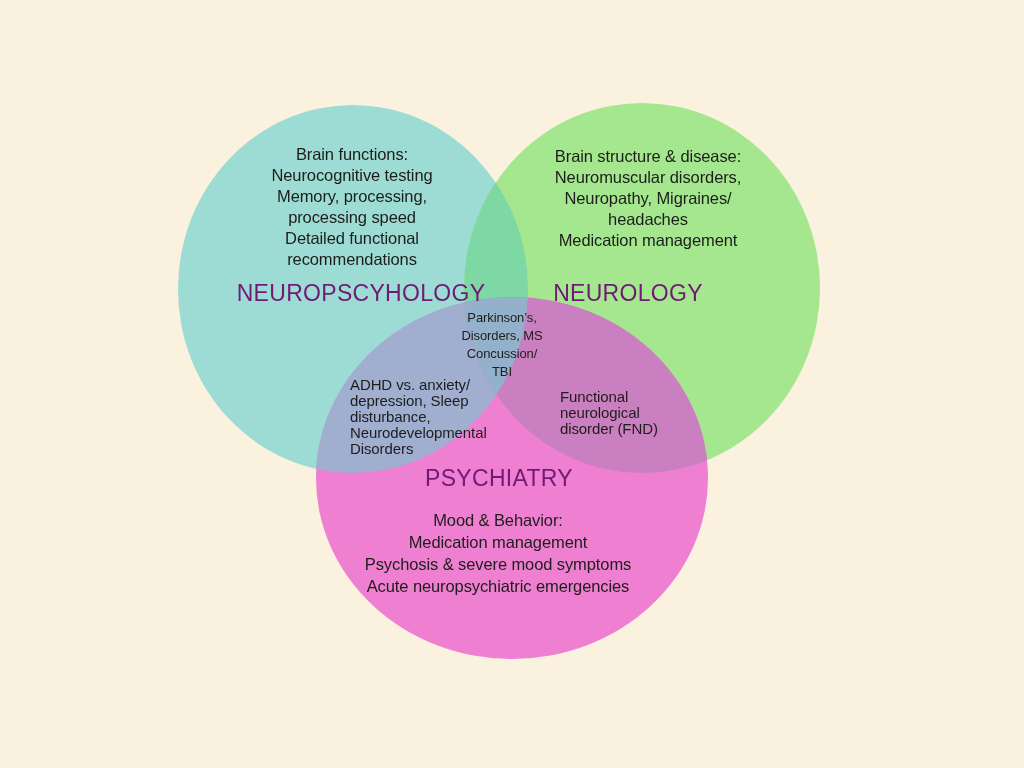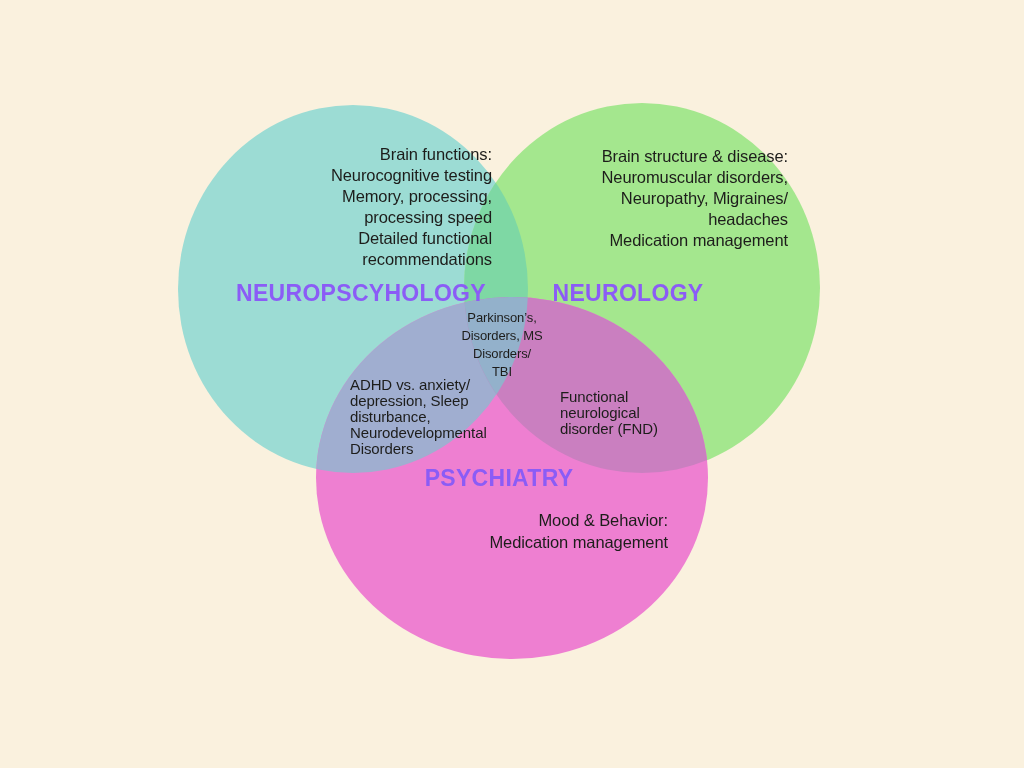--- a/index.html
+++ b/index.html
@@ -25,27 +25,27 @@
   }
   .block {
     position: absolute;
     color: #1d1d1b;
     font-weight: 500;
     letter-spacing: -0.1px;
   }
   .body-text {
     font-size: 16.5px;
     line-height: 21px;
-    text-align: right;
+    text-align: center;
   }
   .body-text.pink-body { line-height: 22px; }
   .set-title {
     font-size: 23px;
-    font-weight: bold;
-    color: #8b5cf6;
+    font-weight: normal;
+    color: #701a75;
     letter-spacing: 0.3px;
     text-align: center;
     line-height: 26px;
   }
   .small-text {
     font-size: 13px;
     line-height: 18px;
     text-align: center;
   }
   .small-text.lh21 { line-height: 21px; }
@@ -110,21 +110,21 @@
     <span class="line">headaches</span>
     <span class="line">Medication management</span>
   </div>
 
   <div class="block set-title" style="left:508px; top:280px; width:240px;">NEUROLOGY</div>
 
 
   <div class="block small-text" style="left:437px; top:309px; width:130px;">
     <span class="line">Parkinson’s,</span>
     <span class="line">Disorders, MS</span>
-    <span class="line">Disorders/</span>
+    <span class="line">Concussion/</span>
     <span class="line">TBI</span>
   </div>
 
   <div class="block small-left" style="left:350px; top:377px; width:140px;">
     <span class="line">ADHD vs. anxiety/</span>
     <span class="line">depression, Sleep</span>
     <span class="line">disturbance,</span>
     <span class="line">Neurodevelopmental</span>
     <span class="line">Disorders</span>
   </div>
@@ -133,15 +133,17 @@
     <span class="line">Functional</span>
     <span class="line">neurological</span>
     <span class="line">disorder (FND)</span>
   </div>
 
   <div class="block set-title" style="left:379px; top:465px; width:240px;">PSYCHIATRY</div>
 
   <div class="block body-text pink-body" style="left:328px; top:509px; width:340px;">
     <span class="line">Mood &amp; Behavior:</span>
     <span class="line">Medication management</span>
+    <span class="line">Psychosis &amp; severe mood symptoms</span>
+    <span class="line">Acute neuropsychiatric emergencies</span>
   </div>
 
 </div>
 
 </body></html>

